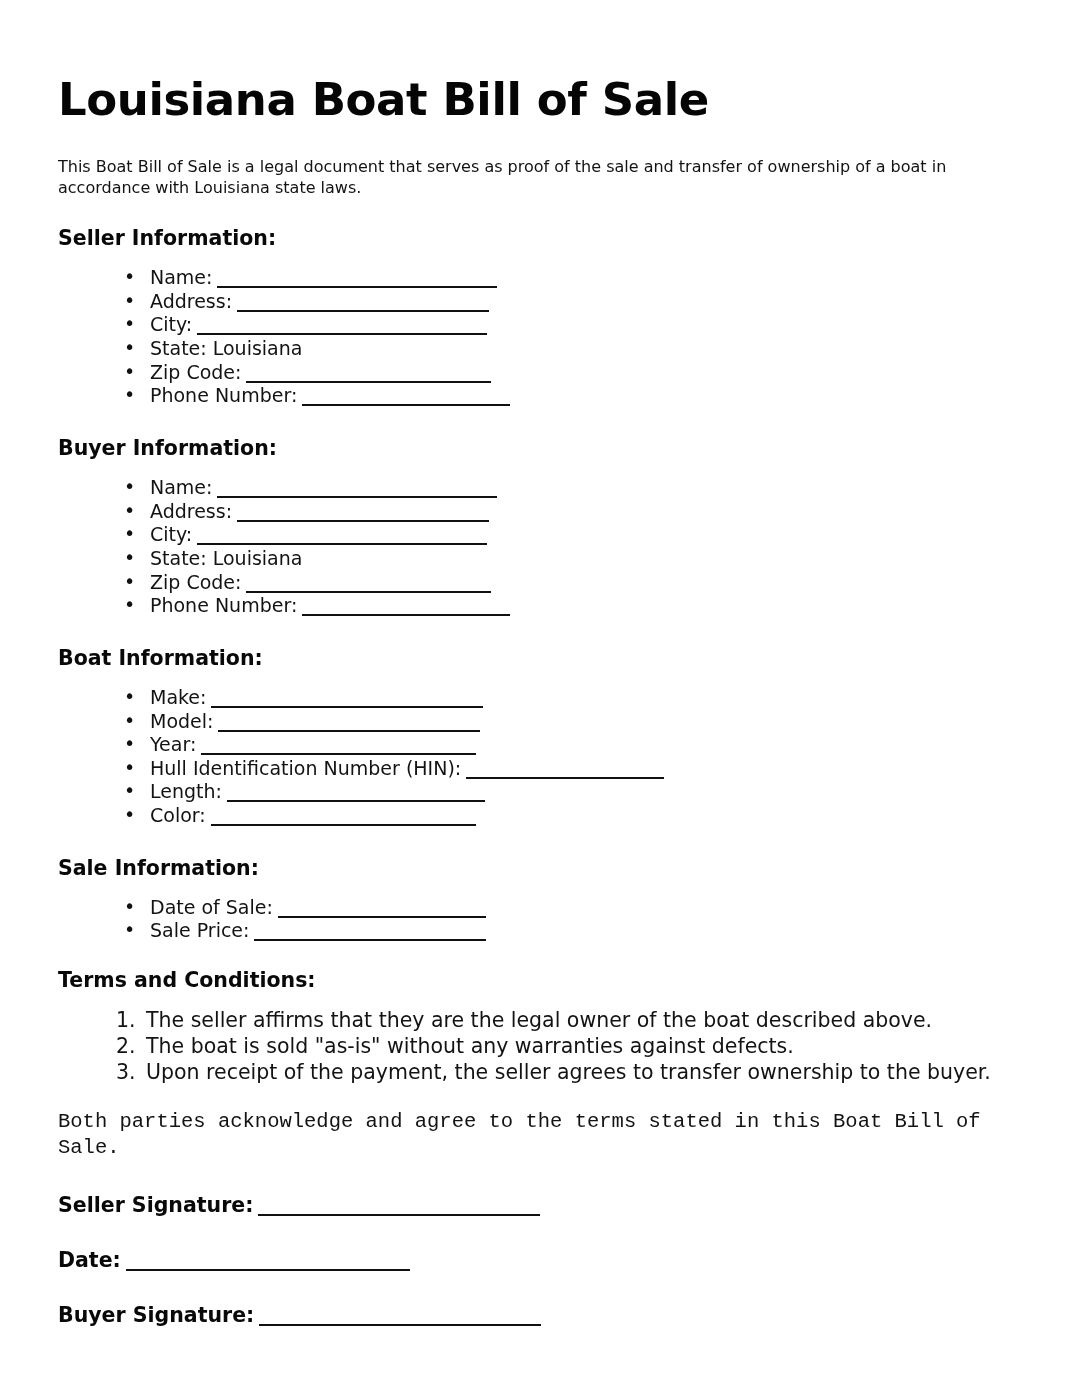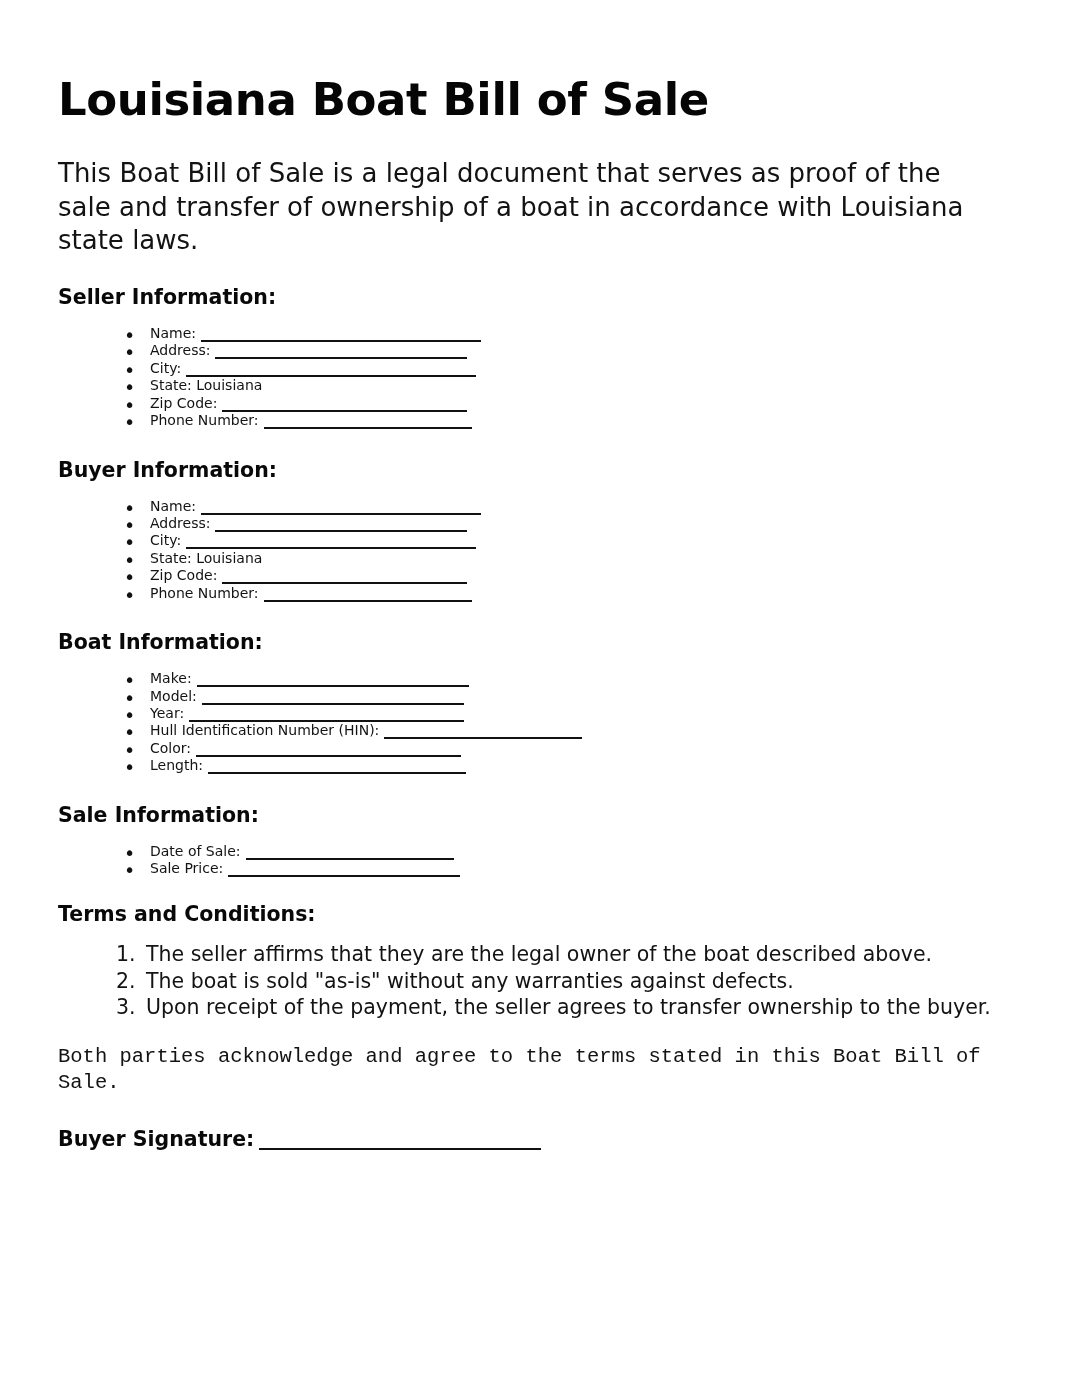--- a/index.html
+++ b/index.html
@@ -33,21 +33,21 @@
     font-size: 45px;
     font-weight: 700;
     letter-spacing: -0.4px;
     line-height: 1.05;
     margin: 18px 0 0 0;
     color: #050505;
   }
 
   
   .intro {
-    font-size: 26px;
+    font-size: 16px;
     line-height: 1.28;
     margin: 34px 0 0 0;
     max-width: 935px;
     color: #131313;
   }
 
   
   .section-heading {
     font-size: 20.5px;
     font-weight: 700;
@@ -57,21 +57,21 @@
   .section-heading.tight { margin-top: 25px; }
 
   
   ul.field-list {
     list-style: none;
     margin: 16px 0 0 0;
     padding: 0 0 0 92px;
   }
   ul.field-list > li {
     position: relative;
-    font-size: 14px;
+    font-size: 19px;
     line-height: 1.245;
     white-space: nowrap;
     color: #131313;
   }
   ul.field-list > li::before {
     content: "\2022";
     position: absolute;
     left: -26px;
     top: -1px;
     font-size: 19px;
@@ -159,37 +159,39 @@
       <li><span class="fld-label">Zip Code:</span><span class="rule" style="width: 245px;"></span></li>
       <li><span class="fld-label">Phone Number:</span><span class="rule" style="width: 208px;"></span></li>
     </ul>
 
   <h2 class="section-heading">Boat Information:</h2>
   <ul class="field-list">
       <li><span class="fld-label">Make:</span><span class="rule" style="width: 272px;"></span></li>
       <li><span class="fld-label">Model:</span><span class="rule" style="width: 262px;"></span></li>
       <li><span class="fld-label">Year:</span><span class="rule" style="width: 275px;"></span></li>
       <li><span class="fld-label">Hull Identification Number (HIN):</span><span class="rule" style="width: 198px;"></span></li>
+      <li><span class="fld-label">Length:</span><span class="rule" style="width: 258px;"></span></li>
       <li><span class="fld-label">Color:</span><span class="rule" style="width: 265px;"></span></li>
-      <li><span class="fld-label">Length:</span><span class="rule" style="width: 258px;"></span></li>
     </ul>
 
   <h2 class="section-heading">Sale Information:</h2>
   <ul class="field-list">
       <li><span class="fld-label">Date of Sale:</span><span class="rule" style="width: 208px;"></span></li>
       <li><span class="fld-label">Sale Price:</span><span class="rule" style="width: 232px;"></span></li>
     </ul>
 
   <h2 class="section-heading tight">Terms and Conditions:</h2>
   <ol class="terms-list">
       <li>The seller affirms that they are the legal owner of the boat described above.</li>
       <li>The boat is sold "as-is" without any warranties against defects.</li>
       <li>Upon receipt of the payment, the seller agrees to transfer ownership to the buyer.</li>
     </ol>
 
   <p class="closing">Both parties acknowledge and agree to the terms stated in this Boat Bill of Sale.</p>
 
   <div>
+      <div class="sig-row"><span>Seller Signature:</span><span class="rule" style="width: 282px;"></span></div>
+      <div class="sig-row"><span>Date:</span><span class="rule" style="width: 284px;"></span></div>
       <div class="sig-row"><span>Buyer Signature:</span><span class="rule" style="width: 282px;"></span></div>
     </div>
 
 
 </div>
 
 </body></html>

